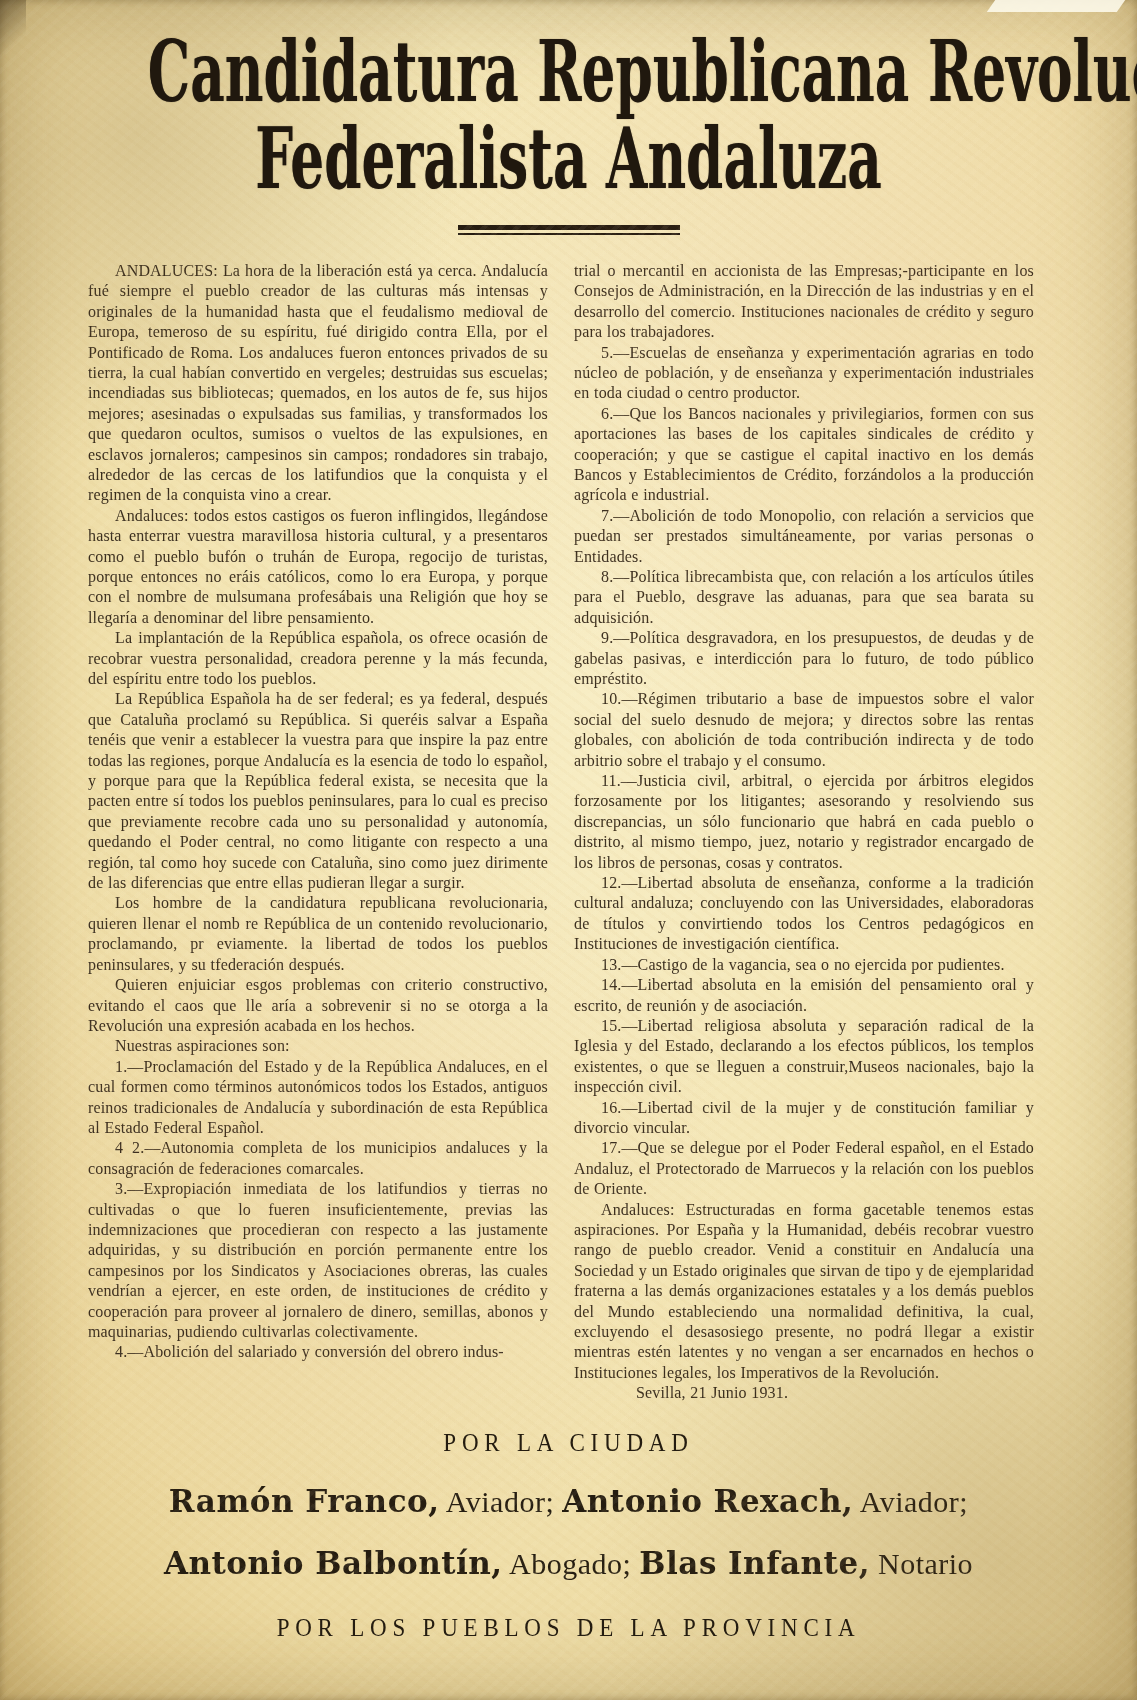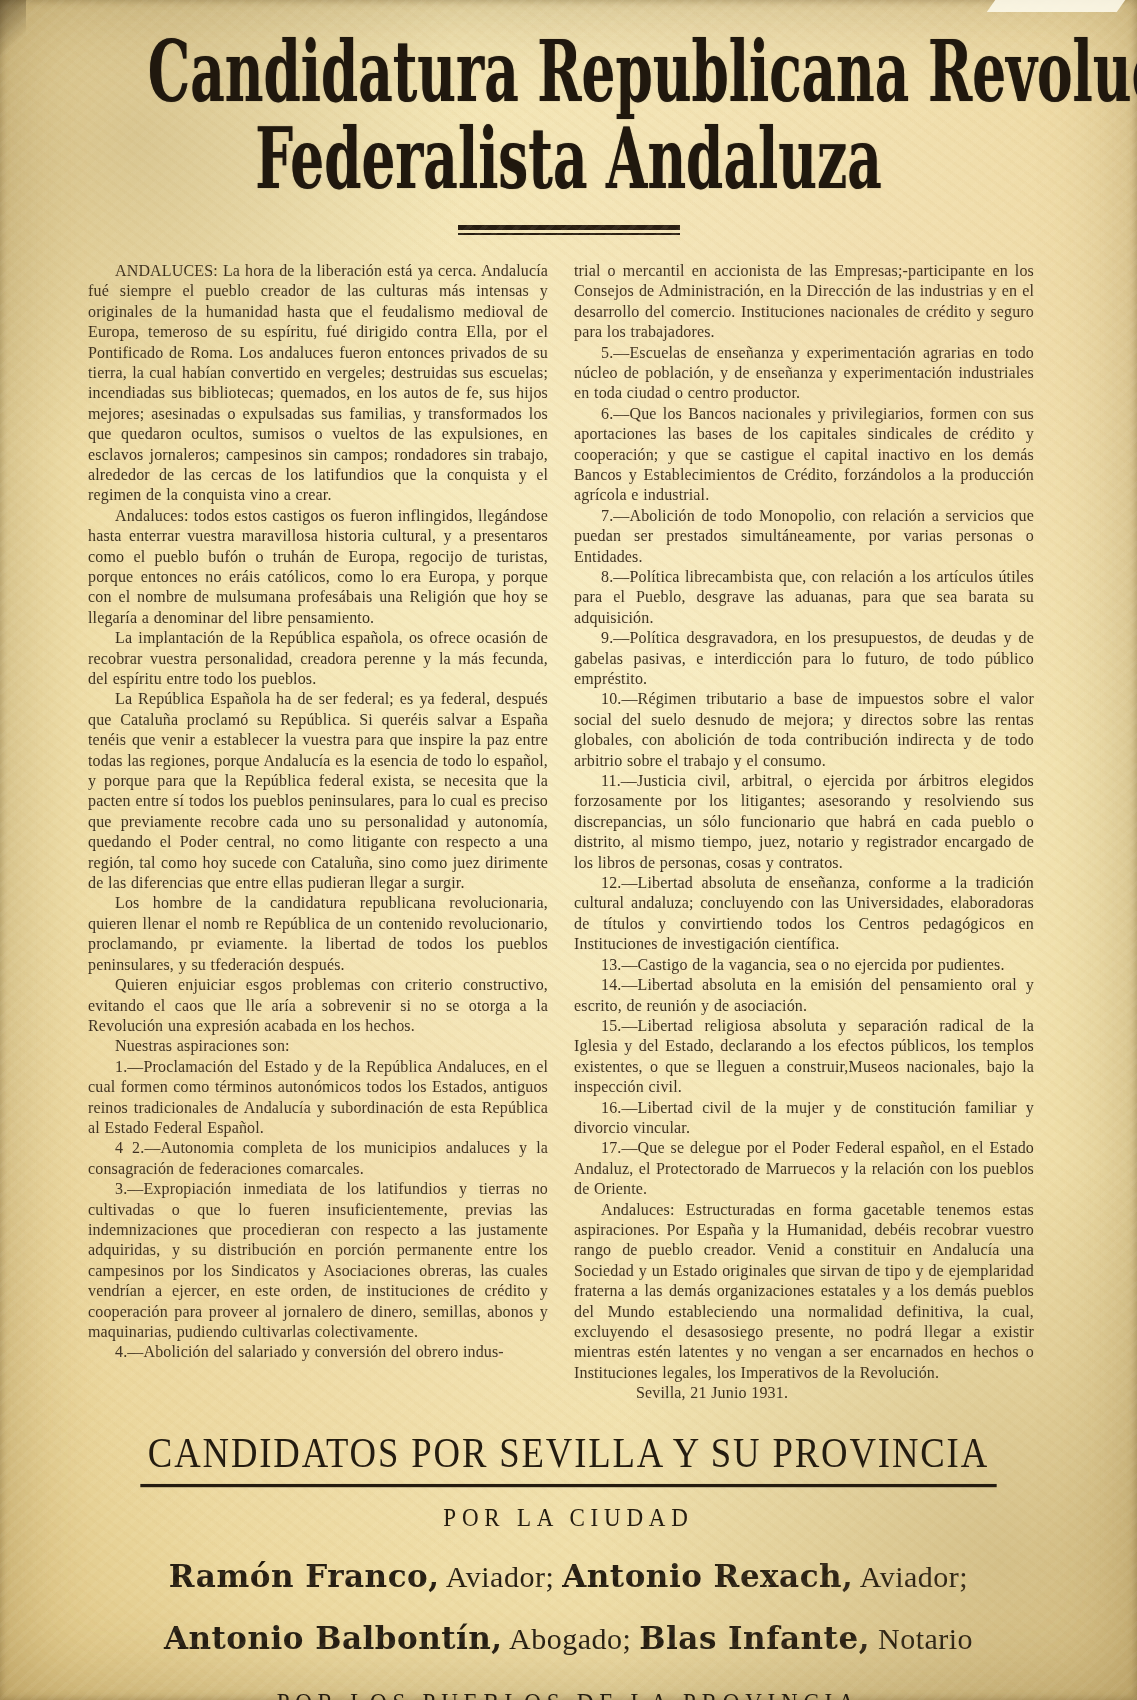--- a/index.html
+++ b/index.html
@@ -158,23 +158,20 @@
       <p>14.—Libertad absoluta en la emisión del pensamiento oral y escrito, de reunión y de asociación.</p>
       <p>15.—Libertad religiosa absoluta y separación radical de la Iglesia y del Estado, declarando a los efectos públicos, los templos existentes, o que se lleguen a construir,Museos nacionales, bajo la inspección civil.</p>
       <p>16.—Libertad civil de la mujer y de constitución familiar y divorcio vincular.</p>
       <p>17.—Que se delegue por el Poder Federal español, en el Estado Andaluz, el Protectorado de Marruecos y la relación con los pueblos de Oriente.</p>
       <p>Andaluces: Estructuradas en forma gacetable tenemos estas aspiraciones. Por España y la Humanidad, debéis recobrar vuestro rango de pueblo creador. Venid a constituir en Andalucía una Sociedad y un Estado originales que sirvan de tipo y de ejemplaridad fraterna a las demás organizaciones estatales y a los demás pueblos del Mundo estableciendo una normalidad definitiva, la cual, excluyendo el desasosiego presente, no podrá llegar a existir mientras estén latentes y no vengan a ser encarnados en hechos o Instituciones legales, los Imperativos de la Revolución.</p>
       <p class="date-line">Sevilla, 21 Junio 1931.</p>
     </div>
   </div>
 
   <div class="candidates">
-    <div>
-      <span class="cand-heading">CANDIDATOS POR SEVILLA Y SU PROVINCIA</span>
-    </div>
     <div class="cand-sublabel">POR LA CIUDAD</div>
 
     <div class="cand-line">
       <span class="nm">Ramón Franco,</span><span class="rl"> Aviador; </span><span class="nm">Antonio Rexach,</span><span class="rl"> Aviador;</span>
     </div>
     <div class="cand-line">
       <span class="nm">Antonio Balbontín,</span><span class="rl"> Abogado; </span><span class="nm">Blas Infante,</span><span class="rl"> Notario</span>
     </div>
 
     <div class="cand-sublabel cand-province">POR LOS PUEBLOS DE LA PROVINCIA</div>

